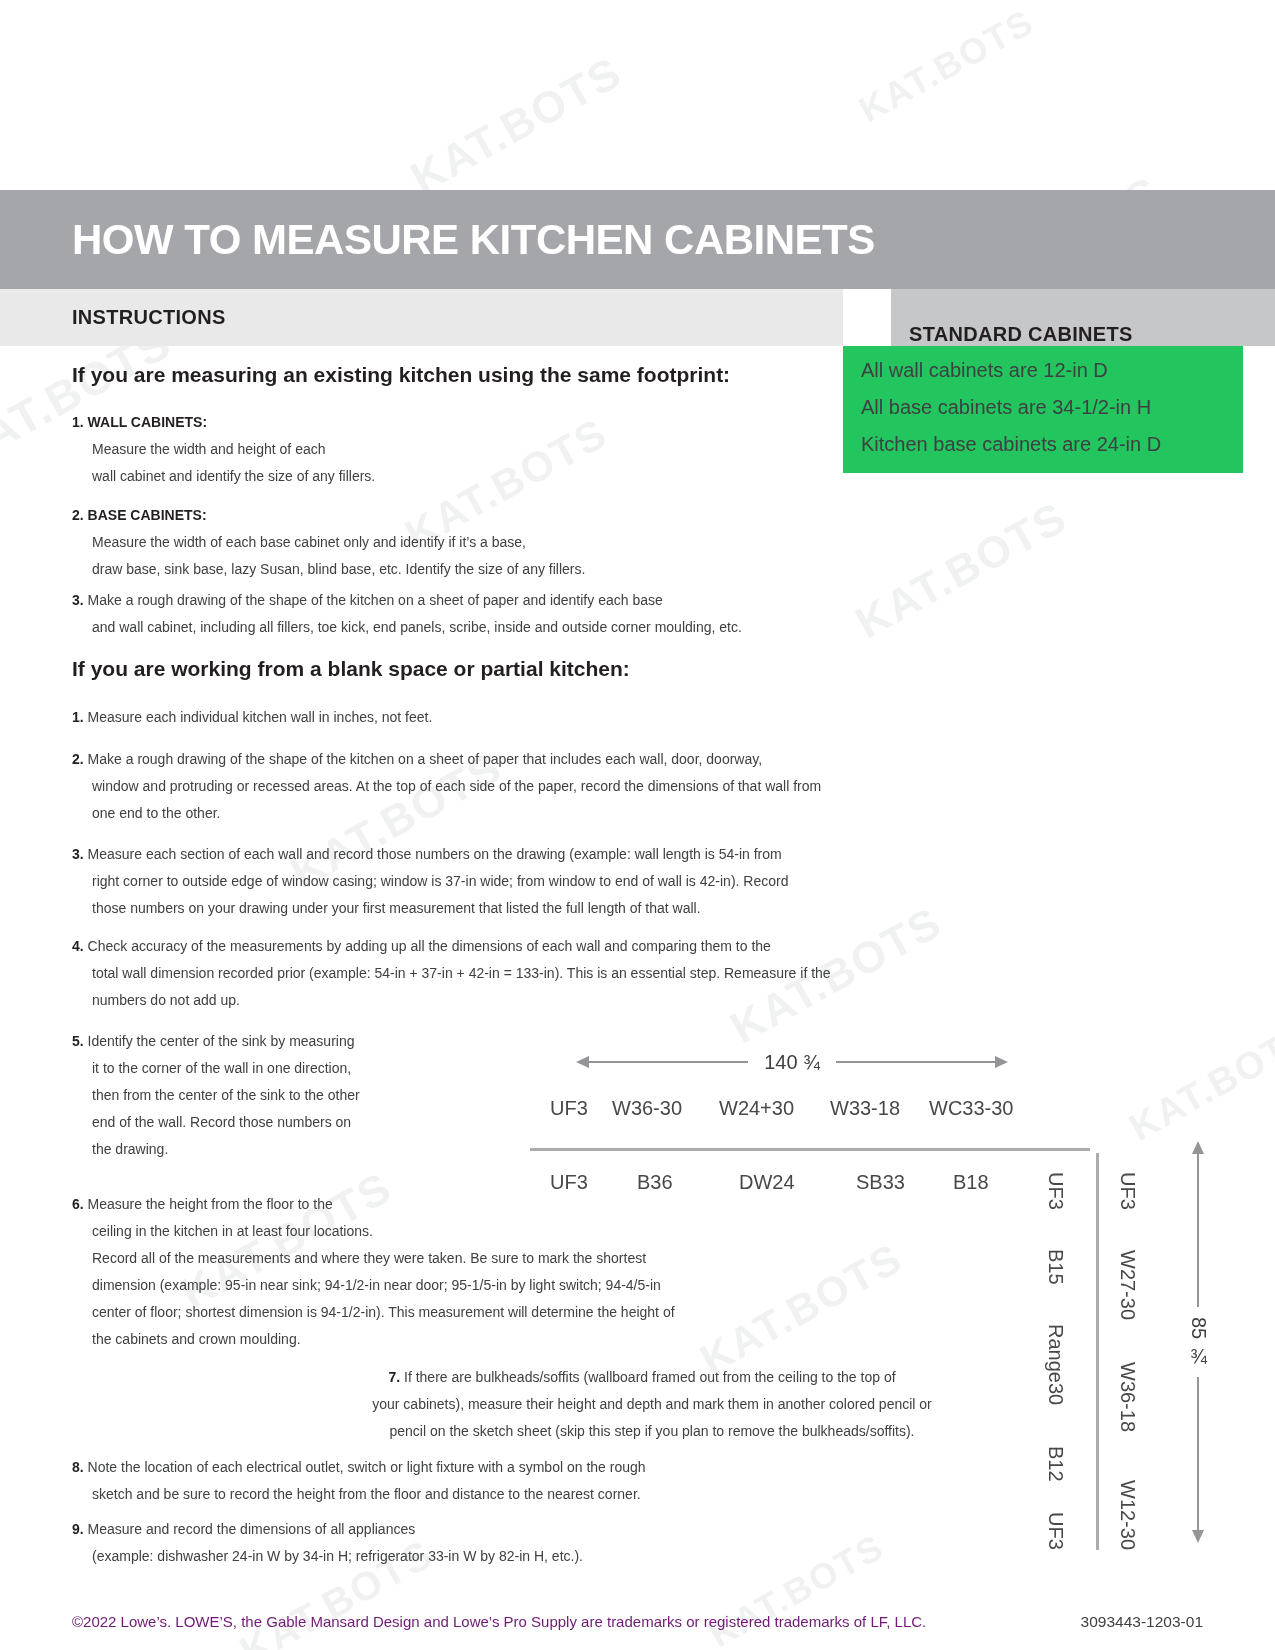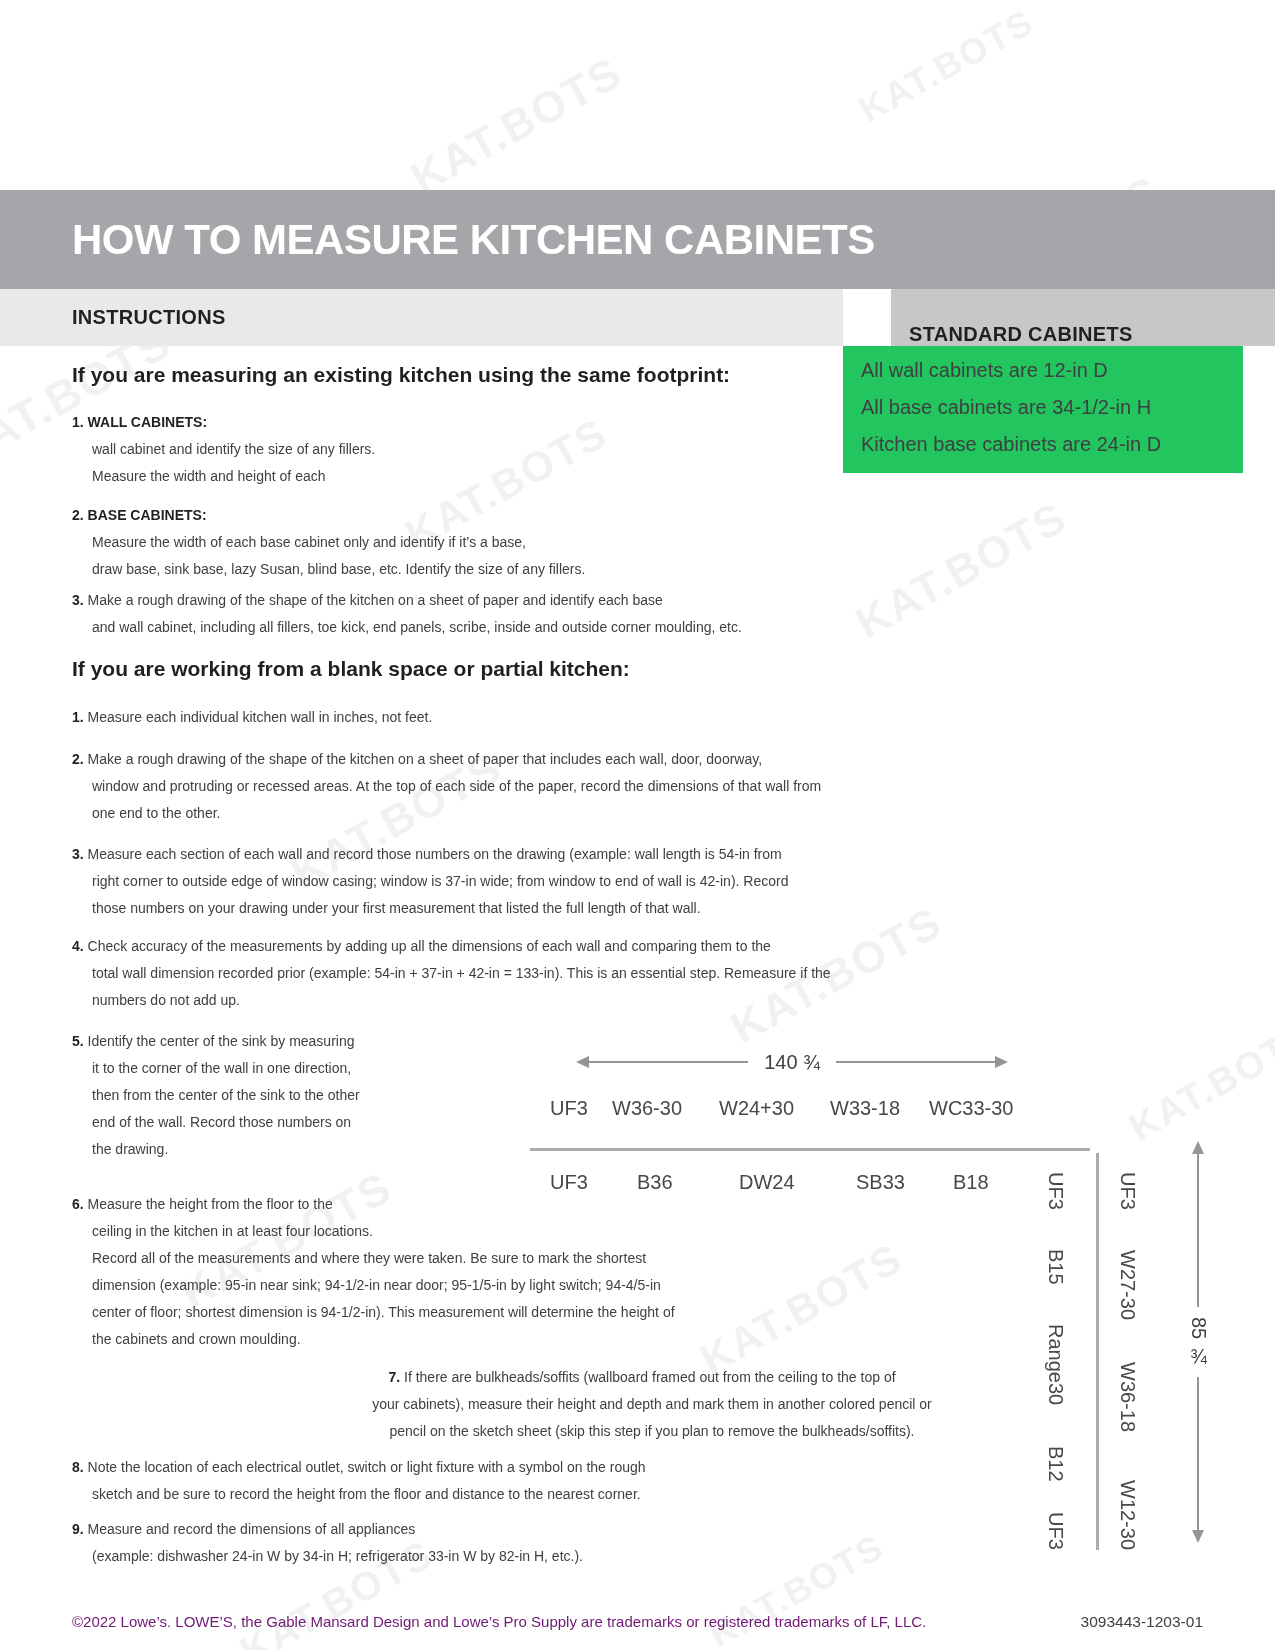--- a/index.html
+++ b/index.html
@@ -96,22 +96,22 @@
   <div class="std-body">
     <div class="sline" style="top:13px;">All wall cabinets are 12-in D</div>
     <div class="sline" style="top:50px;">All base cabinets are 34-1/2-in H</div>
     <div class="sline" style="top:87px;">Kitchen base cabinets are 24-in D</div>
   </div>
 
   <div class="h-section" style="top:363px;">If you are measuring an existing kitchen using the same footprint:</div>
 
   <div class="item" style="top:409px;">
     <div class="line"><span class="num">1.</span> <span class="ititle">WALL CABINETS:</span></div>
+    <div class="line cont">Measure the width and height of each</div>
     <div class="line cont">wall cabinet and identify the size of any fillers.</div>
-    <div class="line cont">Measure the width and height of each</div>
   </div>
 
   <div class="item" style="top:496px;margin-top:6px;">
     <div class="line"><span class="num">2.</span> <span class="ititle">BASE CABINETS:</span></div>
     <div class="line cont">Measure the width of each base cabinet only and identify if it’s a base,</div>
     <div class="line cont">draw base, sink base, lazy Susan, blind base, etc. Identify the size of any fillers.</div>
   </div>
 
   <div class="item" style="top:587px;">
     <div class="line"><span class="num">3.</span> <span>Make a rough drawing of the shape of the kitchen on a sheet of paper and identify each base</span></div>

